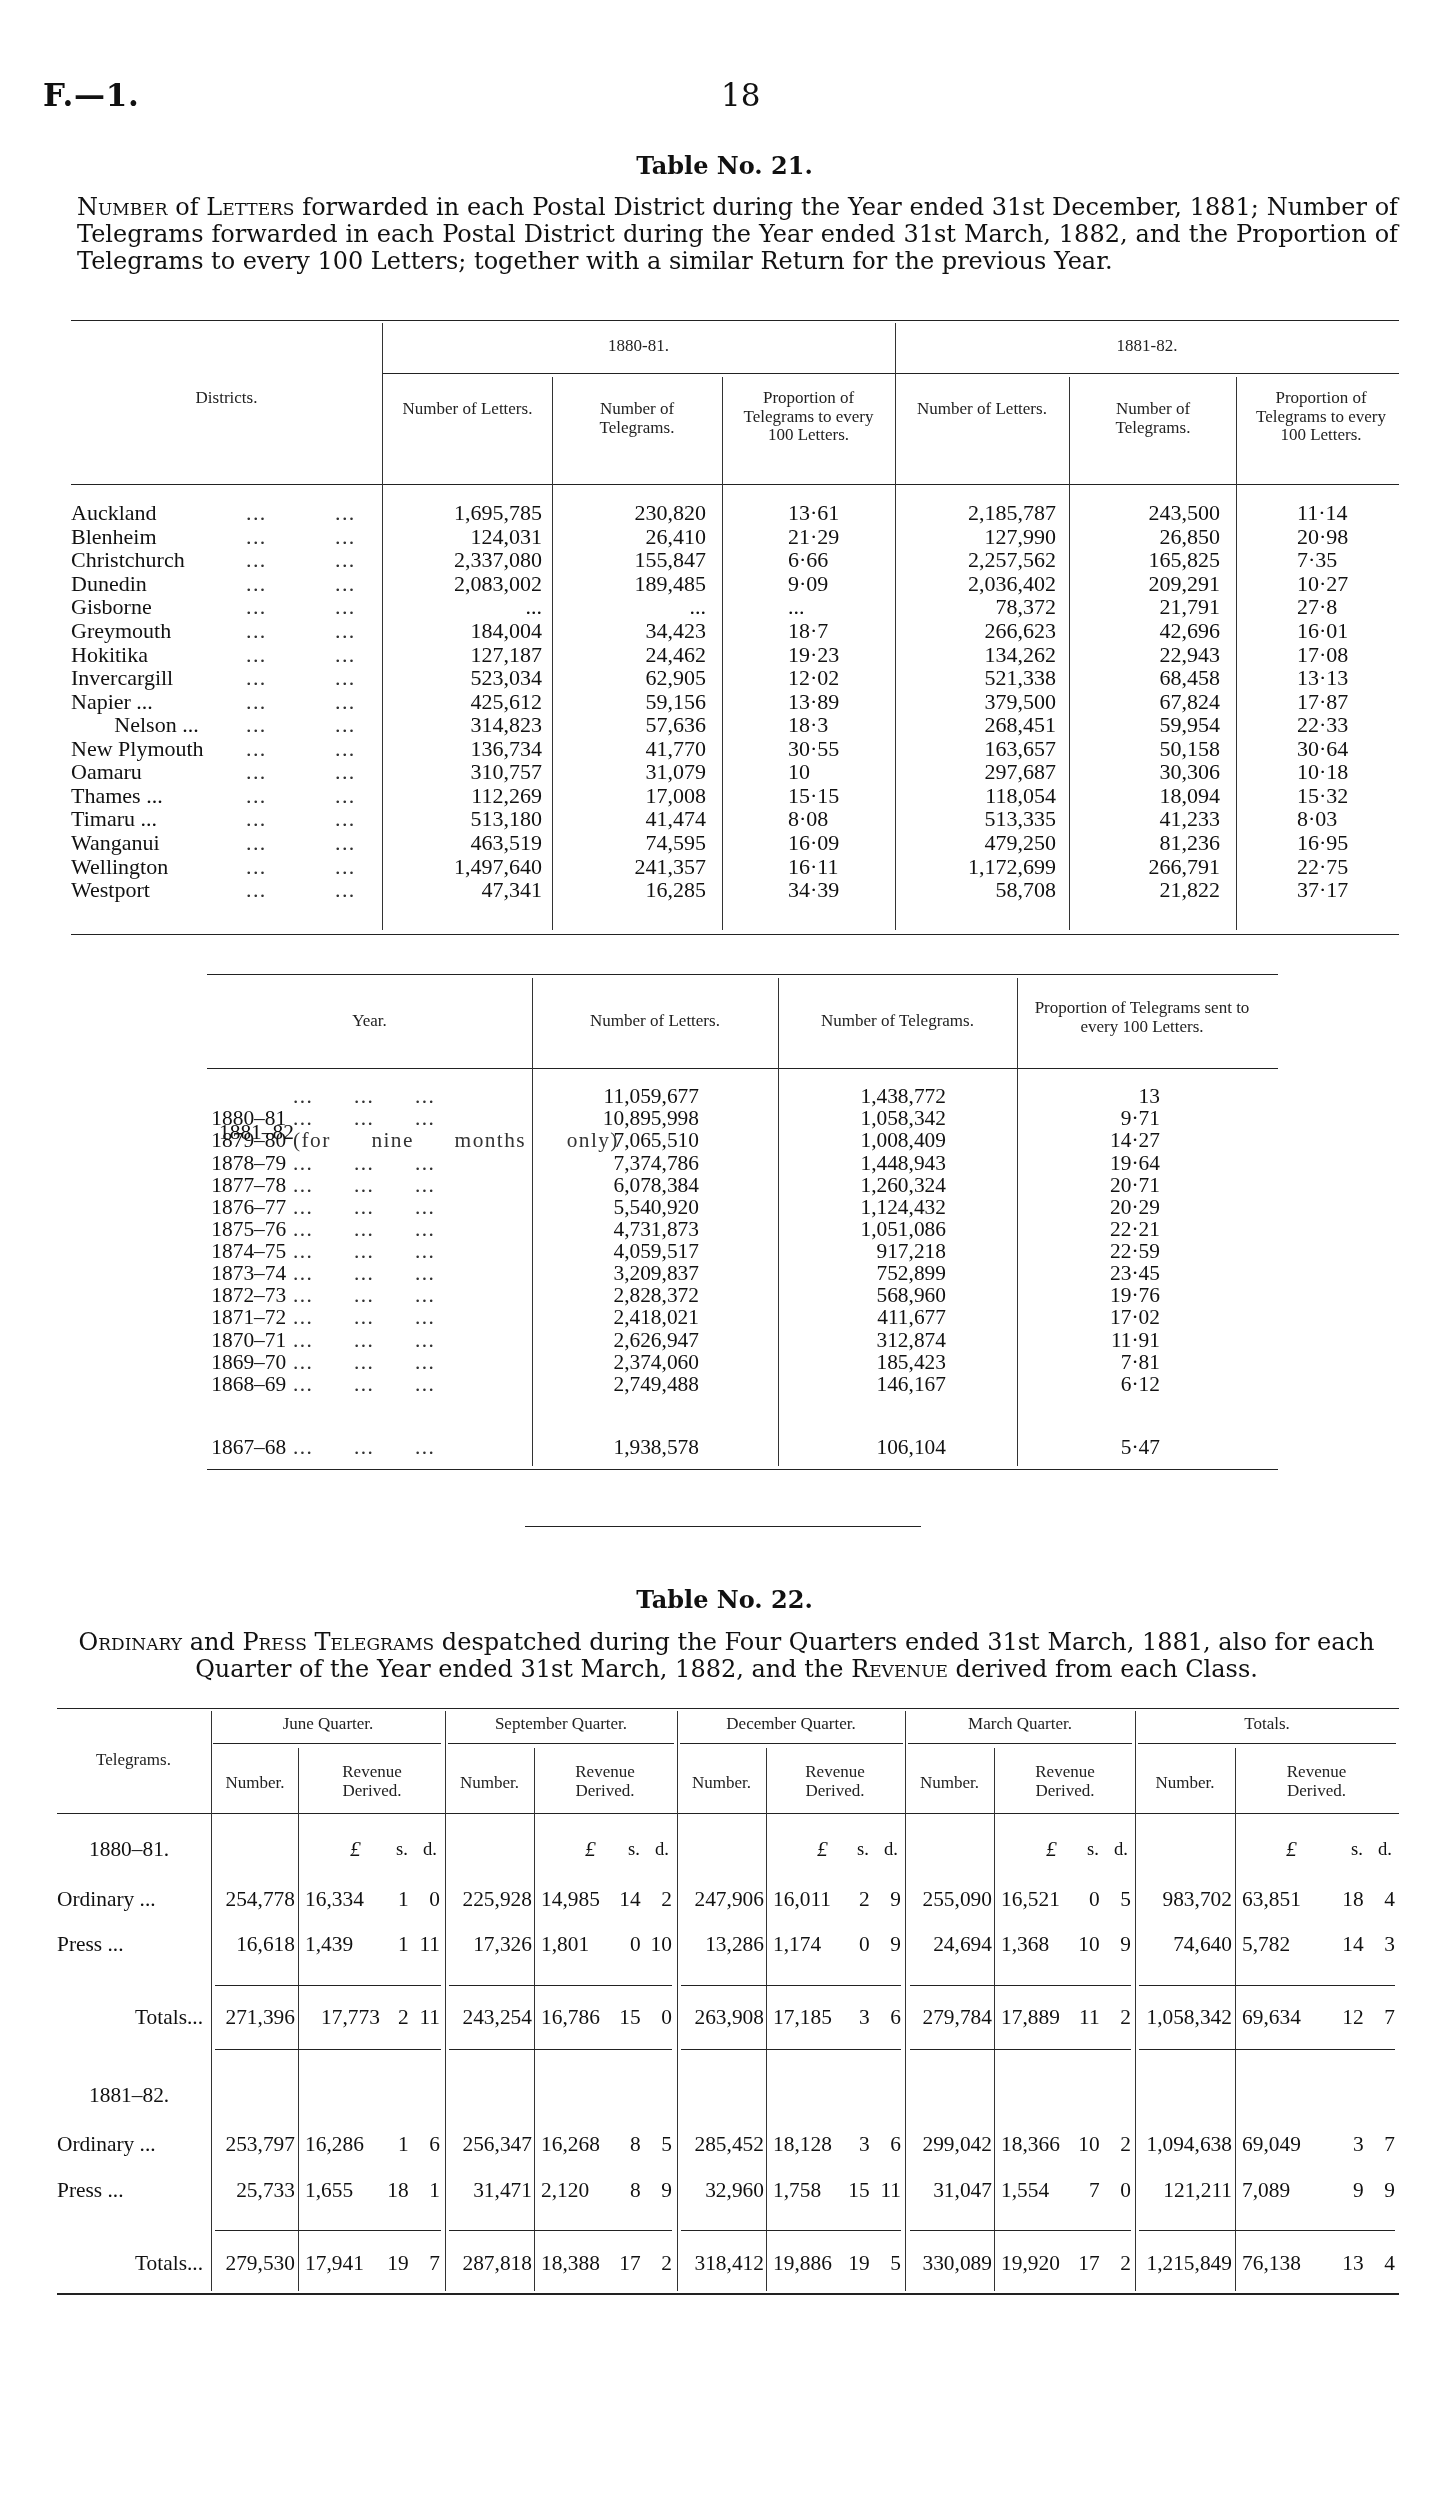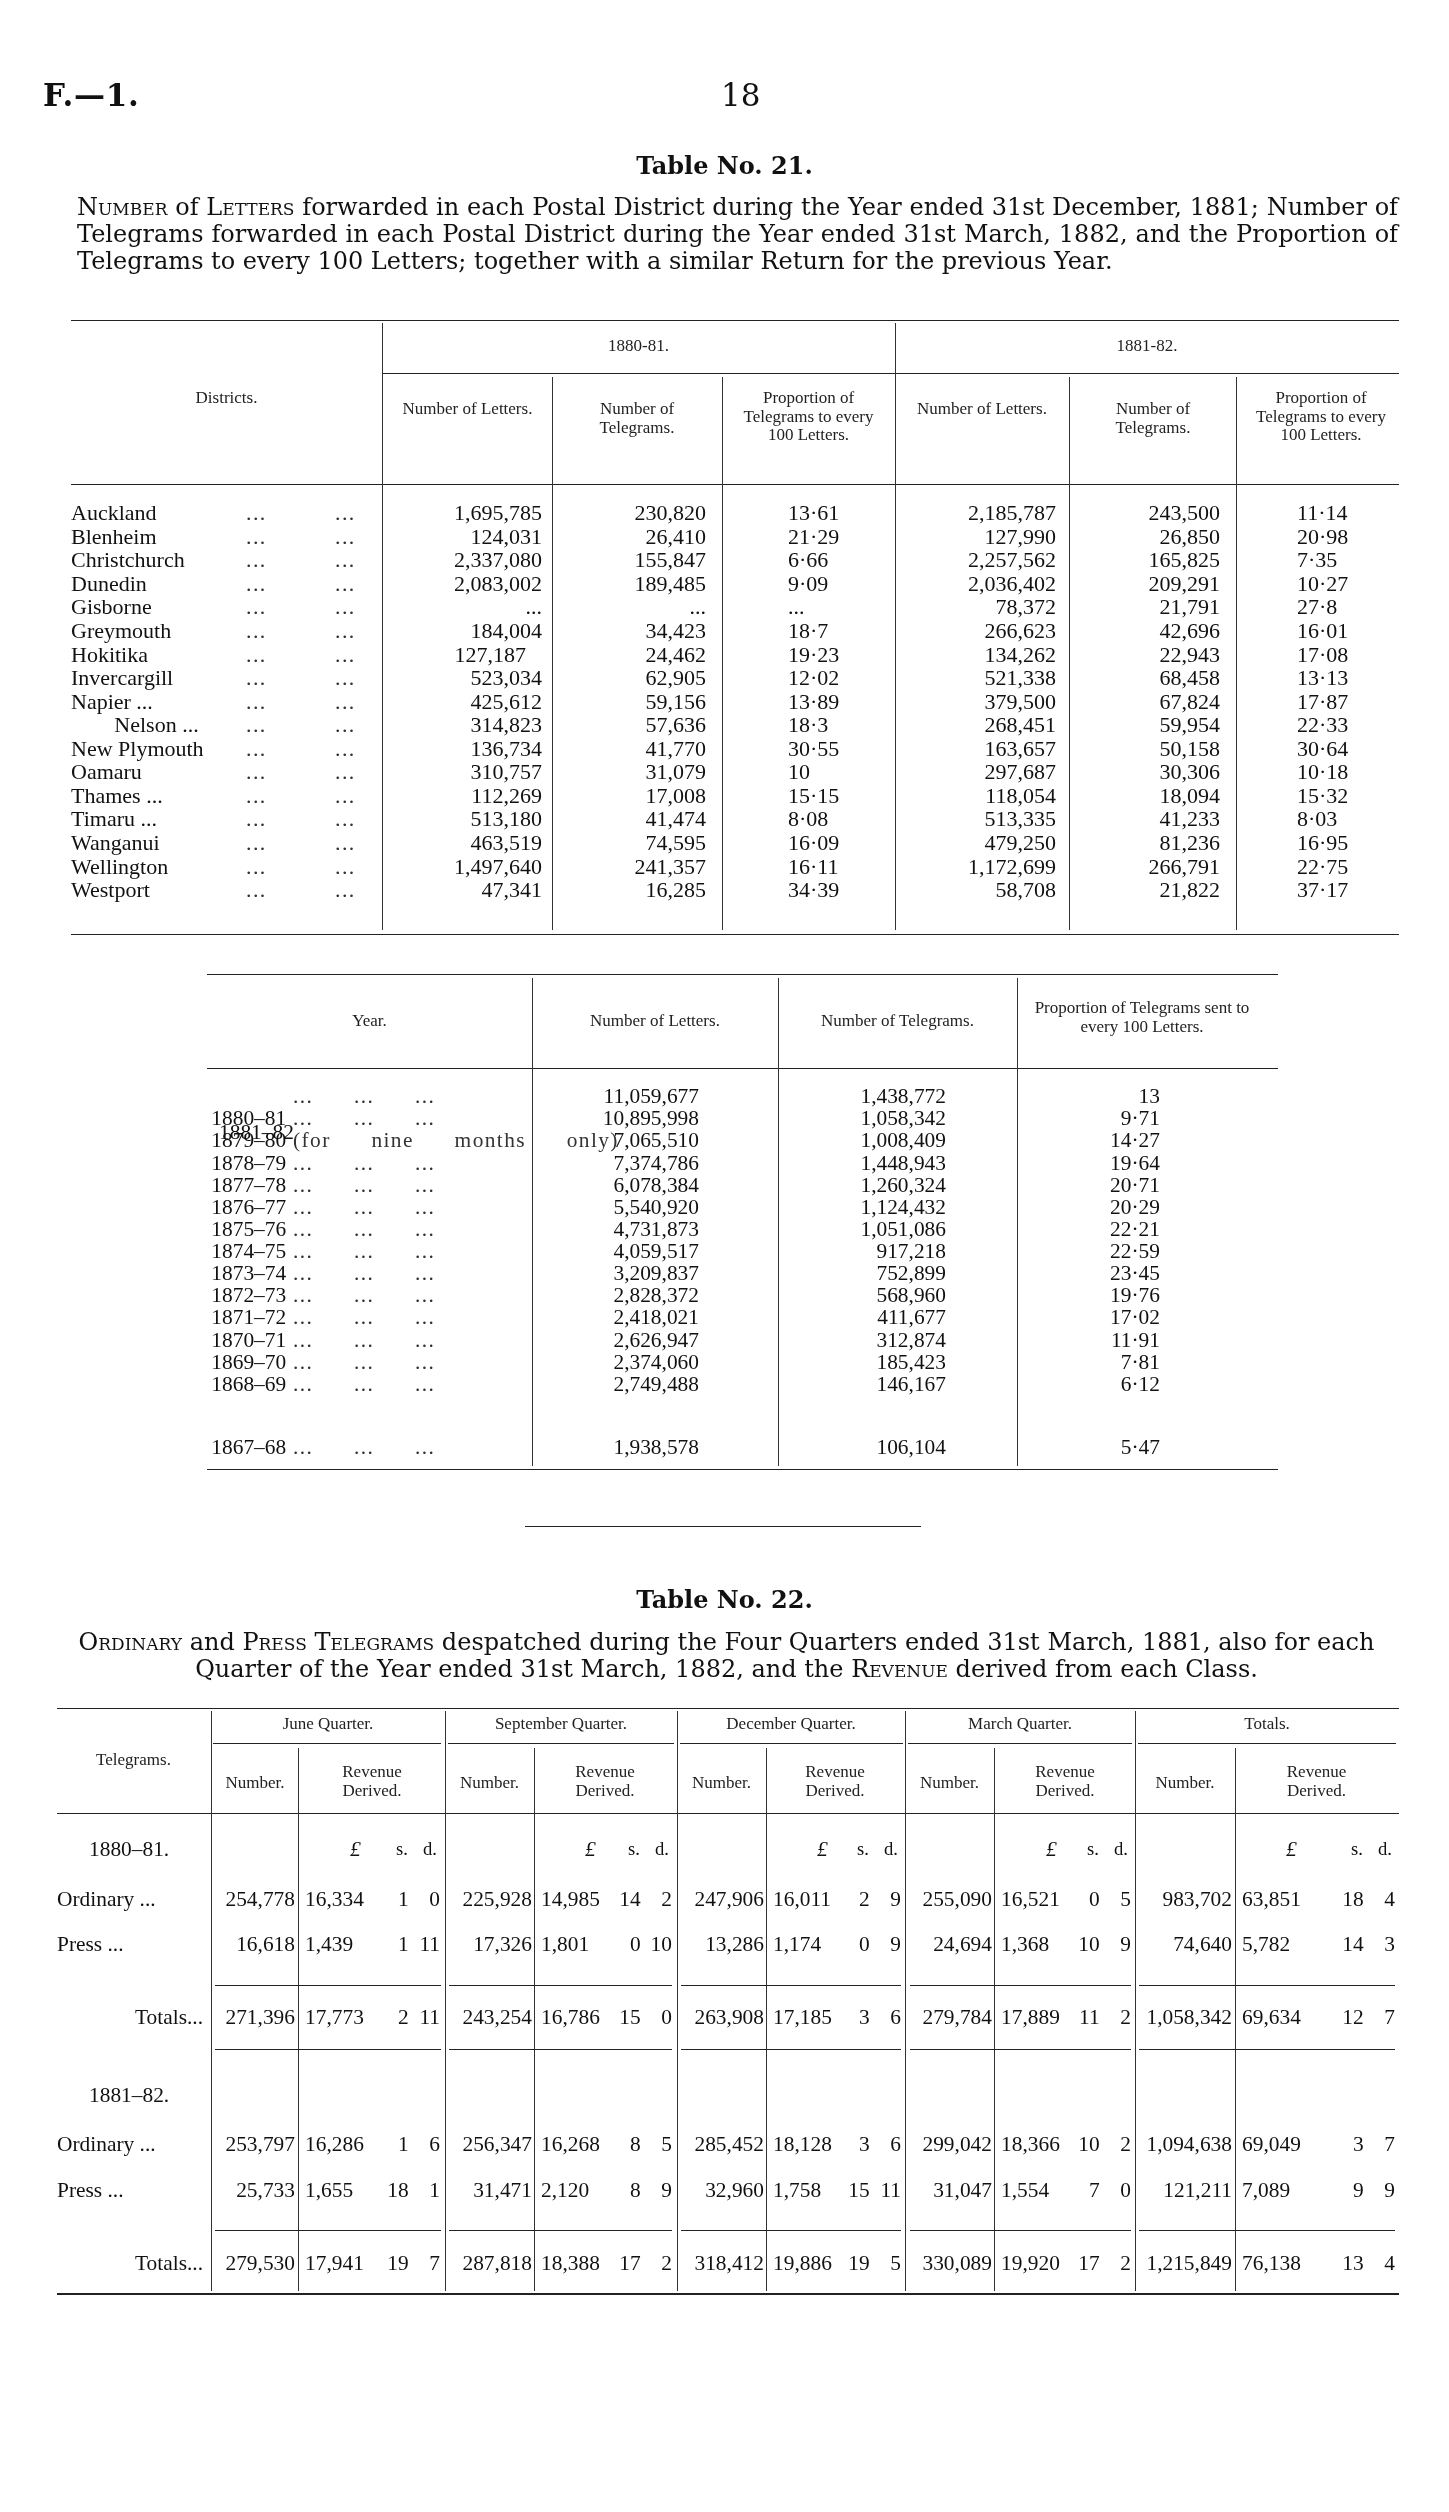--- a/index.html
+++ b/index.html
@@ -130,21 +130,21 @@
       <span class="cell-r" style="left:485px;width:150px;">34,423</span>
       <span style="left:717px;width:93px;">18·7</span>
       <span class="cell-r" style="left:828px;width:157px;">266,623</span>
       <span class="cell-r" style="left:999px;width:150px;">42,696</span>
       <span style="left:1226px;width:93px;">16·01</span>
     </div>
     <div class="t21-row" style="top: 643px;">
       <span style="left:0;width:171px;">Hokitika</span>
       <span class="dots" style="left:175px;">...</span>
       <span class="dots" style="left:264px;">...</span>
-      <span class="cell-r" style="left:298px;width:157px;">127,187</span>
+      <span class="cell-r" style="left:314px;width:157px;">127,187</span>
       <span class="cell-r" style="left:485px;width:150px;">24,462</span>
       <span style="left:717px;width:93px;">19·23</span>
       <span class="cell-r" style="left:828px;width:157px;">134,262</span>
       <span class="cell-r" style="left:999px;width:150px;">22,943</span>
       <span style="left:1226px;width:93px;">17·08</span>
     </div>
     <div class="t21-row" style="top: 666px;">
       <span style="left:0;width:171px;">Invercargill</span>
       <span class="dots" style="left:175px;">...</span>
       <span class="dots" style="left:264px;">...</span>
@@ -491,21 +491,21 @@
       <span class="cell-r" style="left:1014px;width:28.6px;">10</span>
       <span class="cell-r" style="left:1047px;width:27px;">9</span>
       <span class="cell-r" style="left:1081px;width:94px;">74,640</span>
       <span style="left:1185px;">5,782</span>
       <span class="cell-r" style="left:1278px;width:28.6px;">14</span>
       <span class="cell-r" style="left:1311px;width:27px;">3</span>
     </div>
     <div class="t22-row" style="top:2003px;">
       <span style="left:0;width:146px;text-align:right;">Totals...</span>
       <span class="cell-r" style="left:156px;width:82px;">271,396</span>
-      <span style="left:248px;">17,773</span>
+      <span style="left:264px;">17,773</span>
       <span class="cell-r" style="left:323px;width:28.6px;">2</span>
       <span class="cell-r" style="left:356px;width:27px;">11</span>
       <span class="cell-r" style="left:391px;width:84px;">243,254</span>
       <span style="left:484px;">16,786</span>
       <span class="cell-r" style="left:555px;width:28.6px;">15</span>
       <span class="cell-r" style="left:588px;width:27px;">0</span>
       <span class="cell-r" style="left:623px;width:84px;">263,908</span>
       <span style="left:716px;">17,185</span>
       <span class="cell-r" style="left:784px;width:28.6px;">3</span>
       <span class="cell-r" style="left:817px;width:27px;">6</span>

